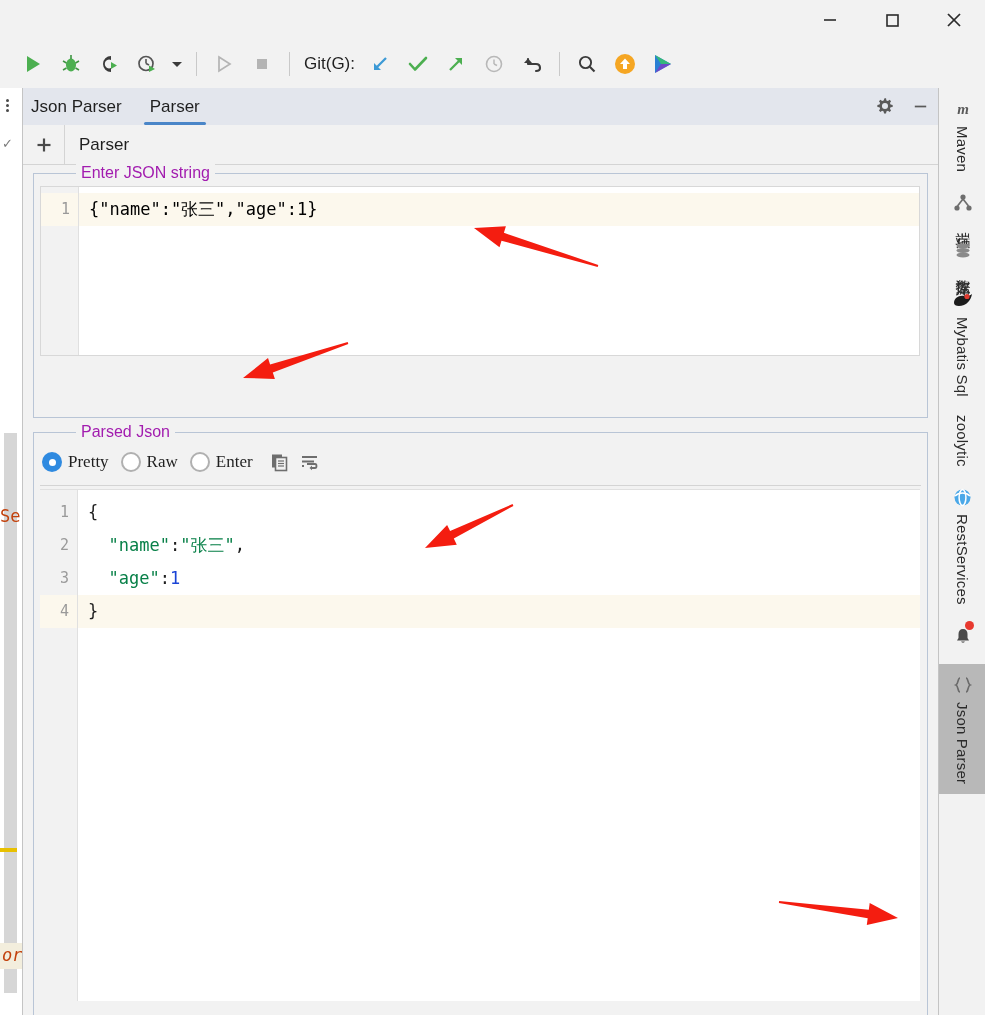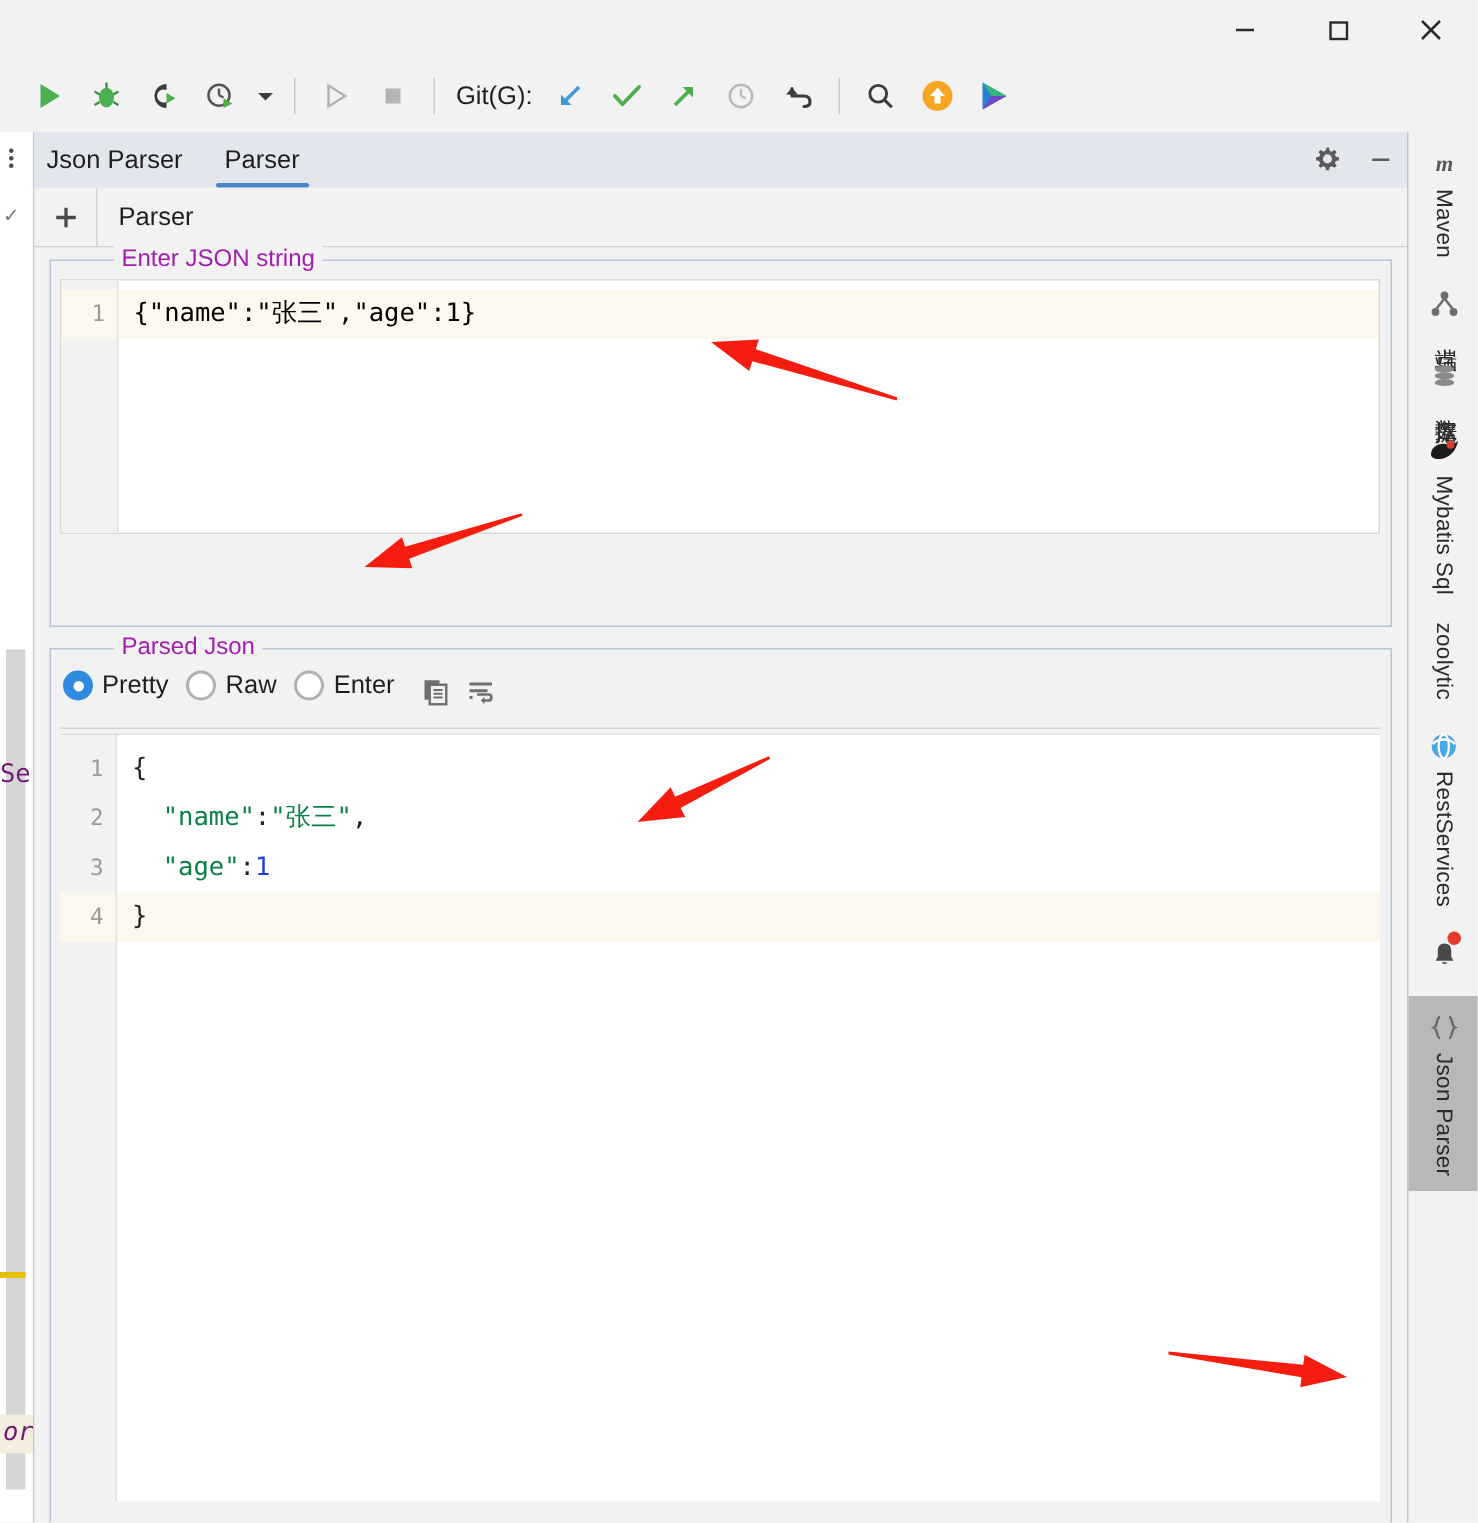--- a/index.html
+++ b/index.html
@@ -78,21 +78,21 @@
     position: absolute; left: 4px; top: 345px; width: 13px; height: 560px;
     background: #d6d6d6;
   }
   .bg-marker-yellow {
     position: absolute; left: 0px; width: 17px; height: 4px; background: #e8c000;
   }
   .bg-text {
     position: absolute; font-size: 17px; color: #2b2b2b;
     font-family: "DejaVu Sans Mono", monospace;
   }
-  .bg-text.gray { color: #701a75; }
+  .bg-text.gray { color: #c2410c; }
   .bg-rowhl {
     position: absolute; left: 0; width: 22px; height: 26px; background: #f3eedd;
   }
 
   .gutter-handle {
     position: absolute; left: 3px; top: 94px;
     width: 8px; height: 22px;
     display: flex; flex-direction: column; justify-content: center;
     align-items: center; gap: 2px;
   }
@@ -219,22 +219,23 @@
     border: 1px solid #b6b6b6;
     border-radius: 3px;
     font-size: 17px; color: #1f1f1f;
     padding: 7px 24px;
     font-family: "Liberation Sans", sans-serif;
   }
 
   
   .radio-row {
     position: absolute; left: 8px; top: 14px;
-    display: flex; gap: 0px;
+    display: flex; align-items: center; gap: 0px;
     height: 30px;
+    font-family: Liberation Serif, serif;
   }
   .radio {
     width: 20px; height: 20px; border-radius: 50%;
     border: 2px solid #b0b0b0; background: #ffffff;
     display: flex; align-items: center; justify-content: center;
     flex: none;
   }
   .radio.on { border: none; background: #2f8ae0; }
   .radio.on::after {
     content: ""; width: 7px; height: 7px; border-radius: 50%; background: #ffffff;

